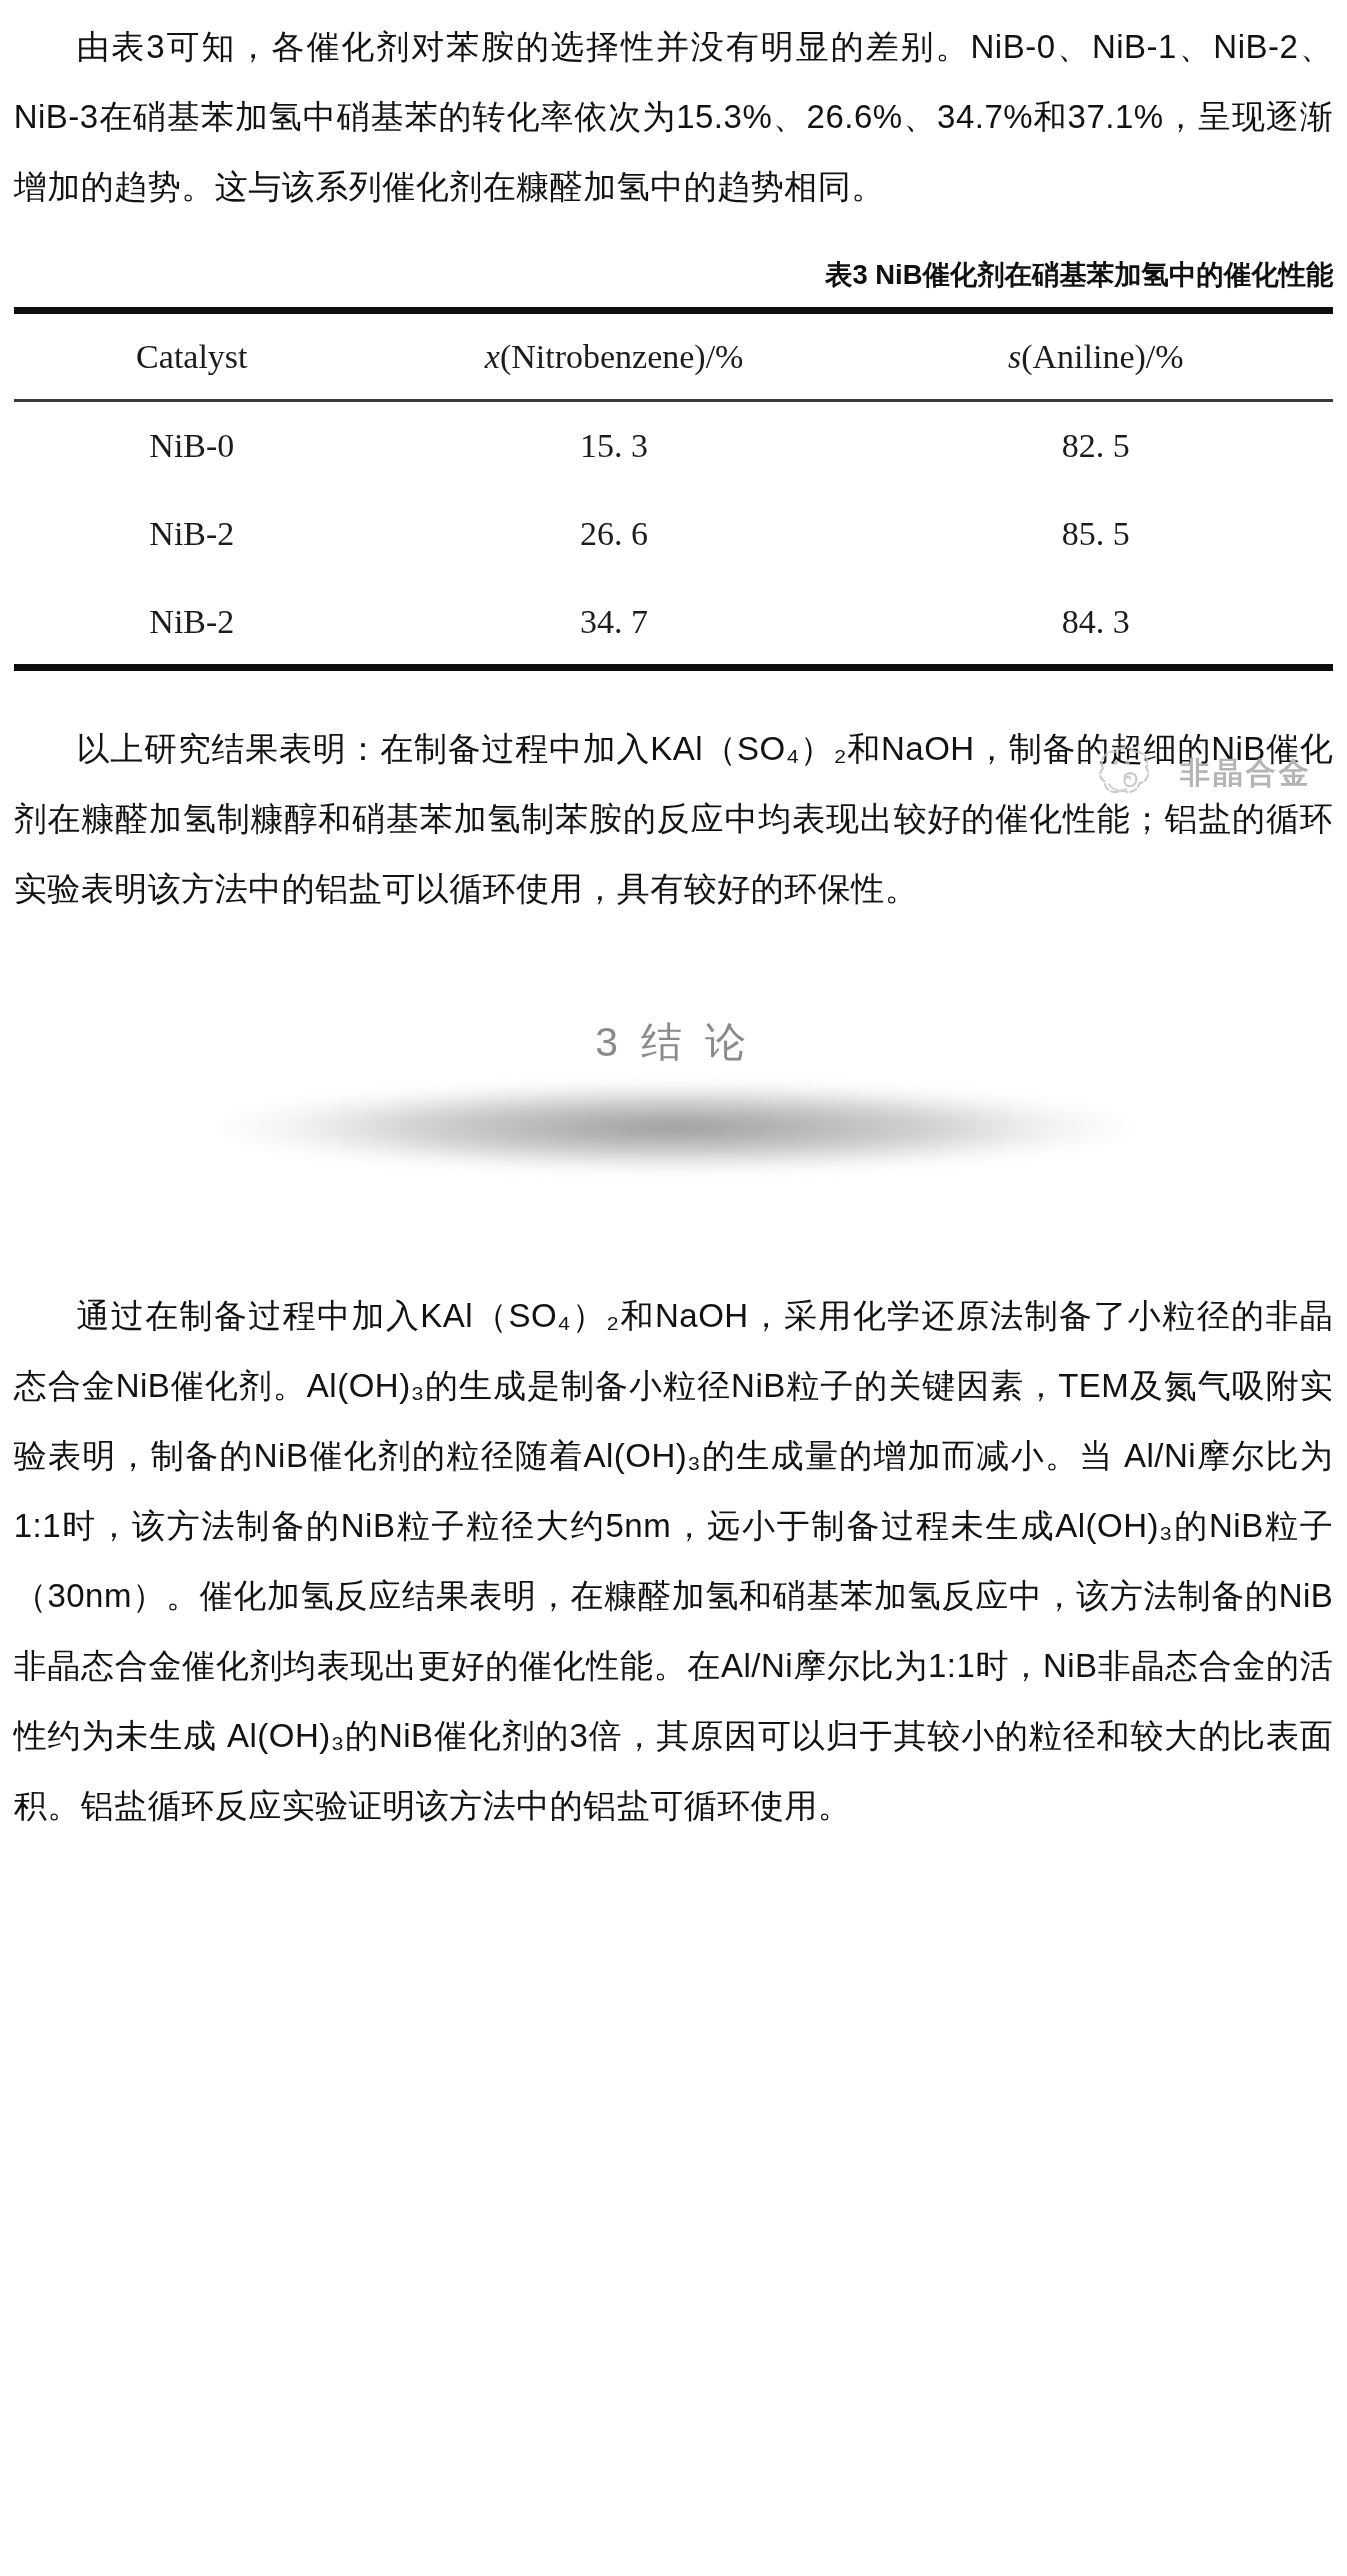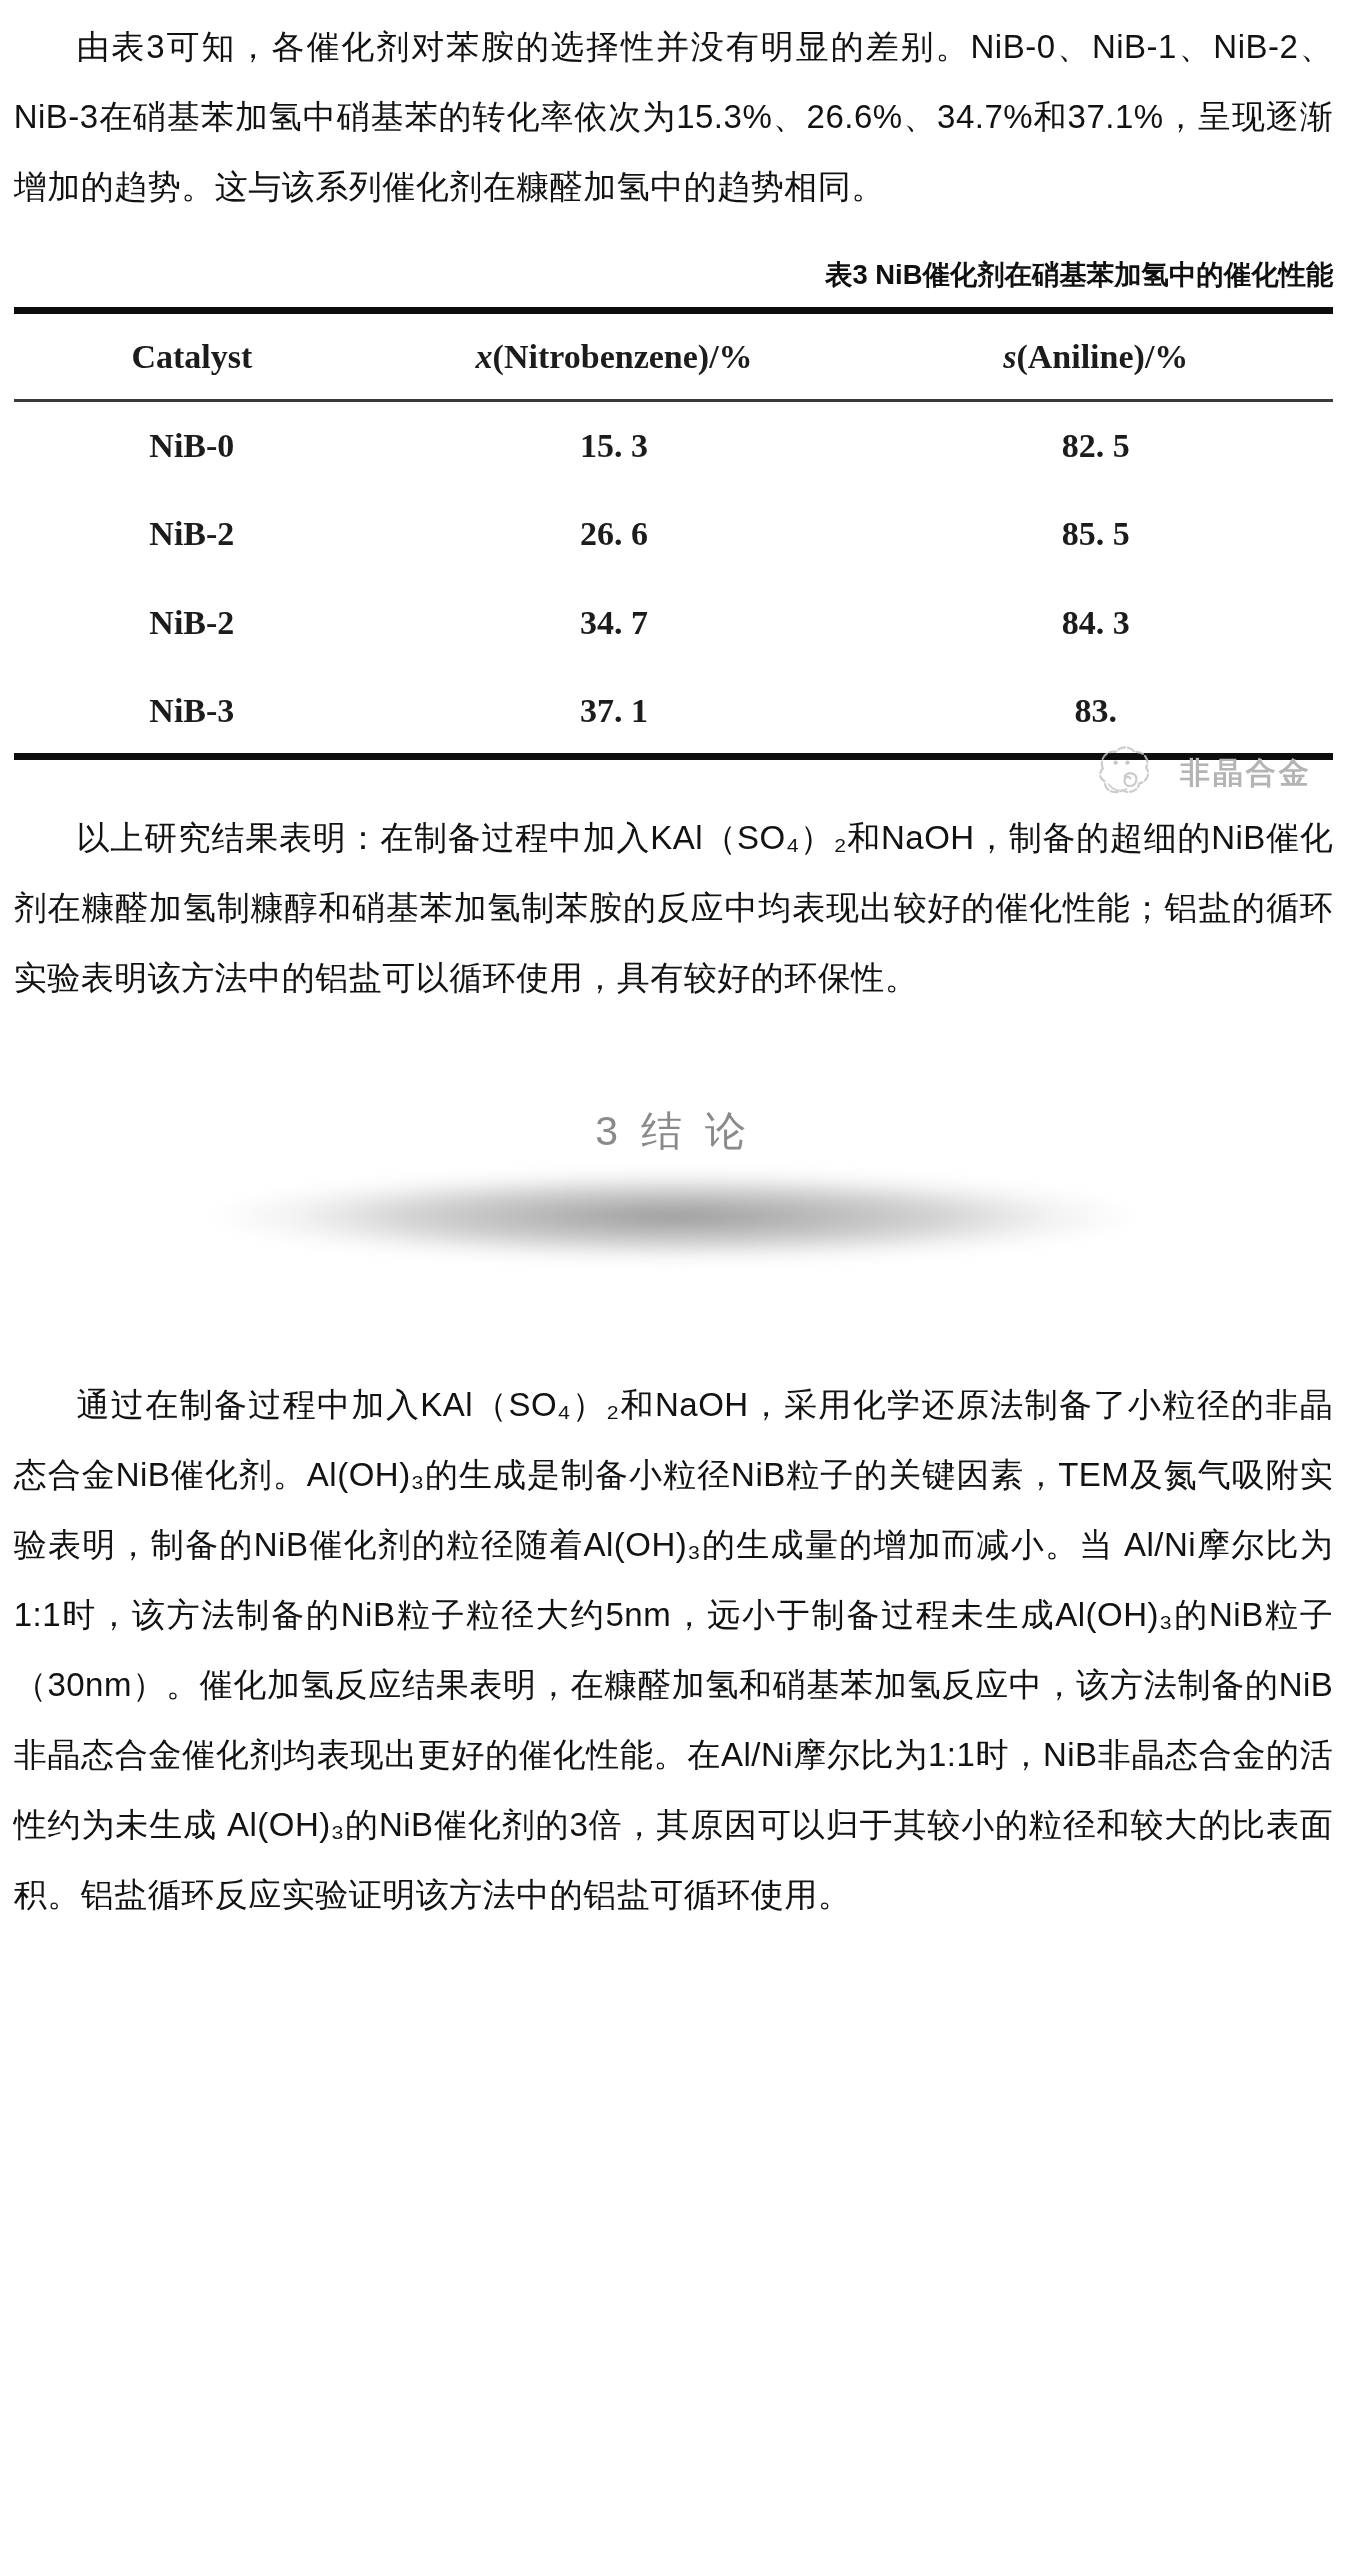--- a/index.html
+++ b/index.html
@@ -54,21 +54,21 @@
     height: 90px;
     border-bottom: 3.9px solid #3a3a3a;
   }
   table.data-table tbody tr {
     height: 89px;
   }
   table.data-table th,
   table.data-table td {
     text-align: center;
     vertical-align: middle;
-    font-weight: bold;
+    font-weight: normal;
     font-size: 34px;
     color: #1c1c1c;
     padding: 0;
   }
   table.data-table th .hdr-italic {
     font-style: italic;
   }
 
   .watermark {
     position: absolute;
@@ -145,25 +145,20 @@
       <tr>
         <td>NiB-2</td>
         <td>26. 6</td>
         <td>85. 5</td>
       </tr>
       <tr>
         <td>NiB-2</td>
         <td>34. 7</td>
         <td>84. 3</td>
       </tr>
-      <tr>
-        <td>NiB-3</td>
-        <td>37. 1</td>
-        <td>83.</td>
-      </tr>
     </tbody>
   </table>
 
   <div class="watermark">
     <svg class="logo" viewBox="0 0 60 62" fill="none" xmlns="http://www.w3.org/2000/svg">
       <path d="M8 26 C4 16, 12 7, 21 9 C26 3, 36 3, 40 9 C50 8, 56 17, 52 25 C57 32, 52 40, 45 41 C44 49, 34 52, 28 48 C20 53, 9 48, 10 39 C4 36, 4 30, 8 26 Z" stroke="#c3c3c3" stroke-width="2.2" stroke-linecap="round" stroke-dasharray="7 3"></path>
       <circle cx="21" cy="20" r="2.2" fill="#bdbdbd"></circle>
       <circle cx="33" cy="20" r="2.2" fill="#bdbdbd"></circle>
       <path d="M30 34 c5 -6, 13 -3, 12 4 c-1 7, -11 8, -12 1 c-0.5 -4, 4 -6, 6 -3" stroke="#c3c3c3" stroke-width="2.2" stroke-linecap="round"></path>
       <path d="M14 42 c4 6, 12 8, 18 5" stroke="#c9c9c9" stroke-width="2" stroke-linecap="round"></path>

